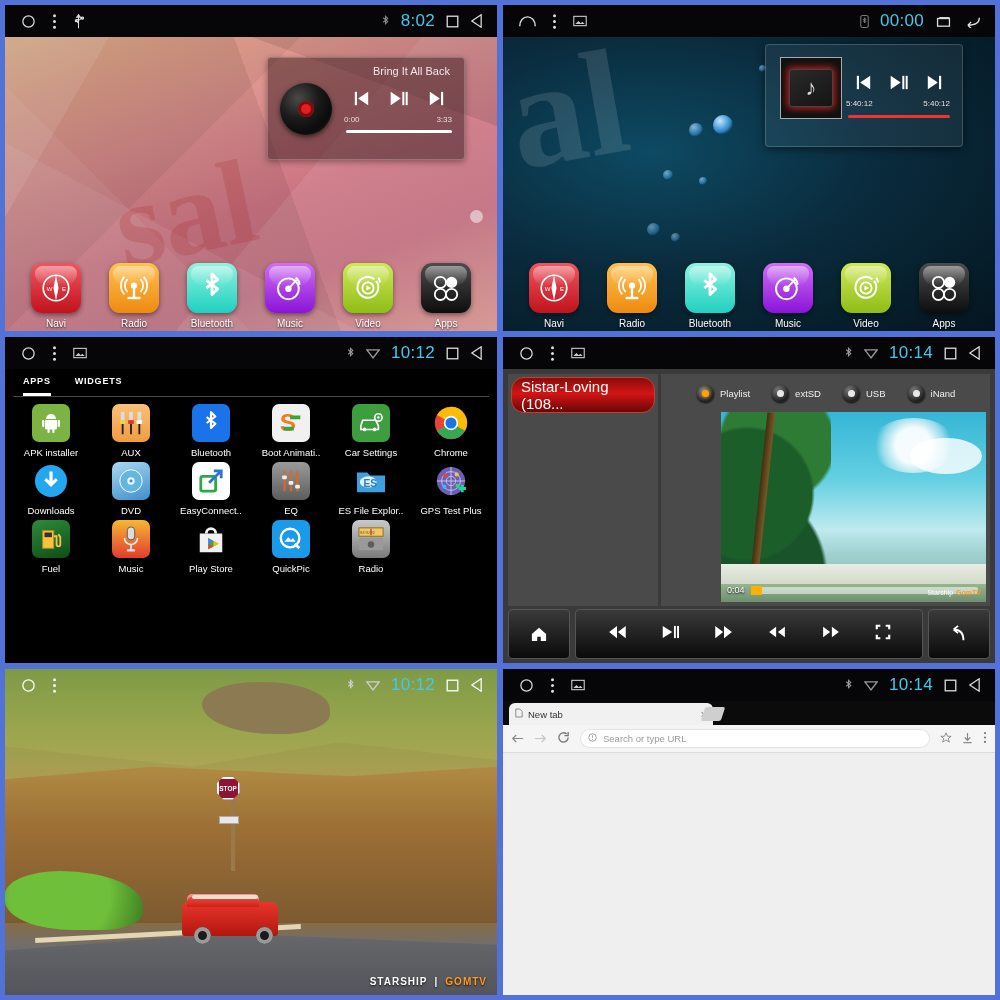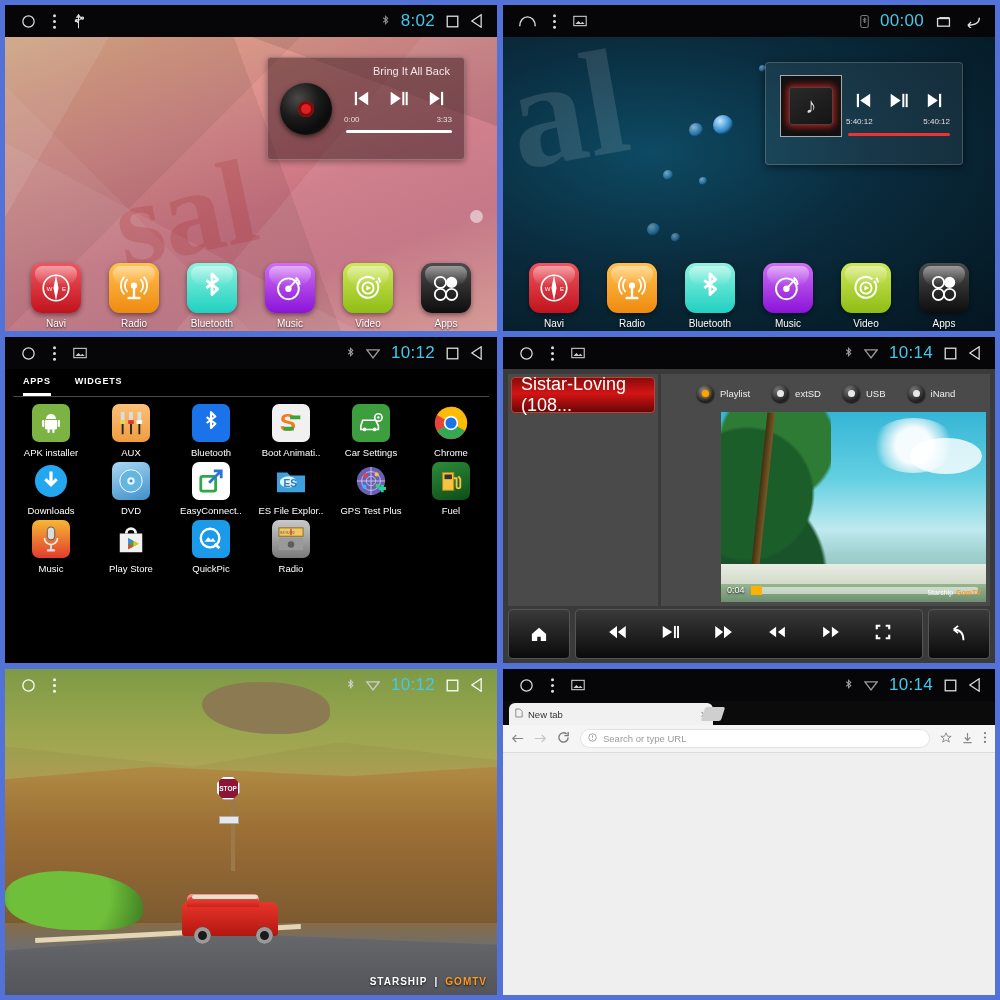--- a/index.html
+++ b/index.html
@@ -104,23 +104,23 @@
   .dgrid { display:grid; grid-template-columns:repeat(6,1fr); row-gap:4px;
     padding:7px 6px 0 6px; }
   .dcell { text-align:center; }
   .dicon { width:38px; height:38px; margin:0 auto; border-radius:7px;
     display:flex; align-items:center; justify-content:center; position:relative; overflow:hidden;}
   .dlbl { color:#fff; font-size:9.5px; margin-top:5px; white-space:nowrap; overflow:hidden;}
 
   
   .vp { position:absolute; inset:0; background:#3a3a3a; padding-top:32px; }
   .vp-list { position:absolute; left:5px; top:37px; width:150px; bottom:57px; background:#4a4a4a; }
-  .vp-sel { height:36px; margin:3px; border-radius:4px;
+  .vp-sel { height:36px; margin:3px; border-radius:13px;
     background:linear-gradient(180deg,#8a0b0b,#d41414 45%,#6b0606);
-    color:#fff; font-size:18px; display:flex; align-items:center; padding-left:9px;
+    color:#fff; font-size:15px; display:flex; align-items:center; padding-left:9px;
     border:1px solid #b43; }
   .vp-right { position:absolute; left:158px; right:5px; top:37px; bottom:57px; background:#4a4a4a;}
   .src-row { display:flex; align-items:center; height:38px; padding-left:36px; gap:22px; }
   .src { display:flex; align-items:center; gap:6px; color:#eee; font-size:9.5px;}
   .led { width:17px; height:17px; border-radius:50%;
     background:radial-gradient(circle at 35% 30%,#777,#202020 70%);
     display:flex;align-items:center;justify-content:center; box-shadow:0 1px 2px #000;}
   .led i{ width:7px;height:7px;border-radius:50%; background:#e8e8e8; display:block;}
   .led.on i{ background:#ffa200; box-shadow:0 0 4px #ffb733;}
   .vid { position:absolute; left:60px; right:4px; top:38px; bottom:4px;
@@ -365,21 +365,21 @@
             </svg>
           </span>
         <span class="ico">
           <svg width="18" height="13" viewBox="0 0 22 15">
               <path d="M20 3 C20 10 14 12 6 12 M6 12 l4 -4 M6 12 l4 4" fill="none" stroke="#ddd" stroke-width="1.6"></path>
             </svg>
           </span>
       </div>
     </div>
 
-    <div class="mwidget mw2" style="left:262px; top:57px;">
+    <div class="mwidget mw2" style="left:262px; top:39px;">
       <div class="folder">
           <div class="fi"></div>
         </div>
       <div class="mw-ctrls" style="left:80px; top:30px;">
         <span>
           <svg width="17" height="15" viewBox="0 0 20 18">
               <path d="M18 1 L6 9 L18 17 Z" fill="#fff"></path>
               <rect x="2" y="1" width="2.6" height="16" fill="#fff"></rect>
             </svg></span>
         <span>
@@ -587,20 +587,31 @@
         <div class="dcell">
           <div class="dicon" style="background:#fff;">
             <svg width="26" height="26" viewBox="0 0 28 28">
                 <rect x="3" y="9" width="16" height="16" rx="2" fill="none" stroke="#2ba84a" stroke-width="3"></rect>
                 <path d="M12 16 L24 4 M17 3h8v8" stroke="#2b74d8" stroke-width="3" fill="none"></path>
               </svg>
             </div>
           <div class="dlbl">EasyConnect..</div>
           </div>
 
+        <div class="dcell">
+          <div class="dicon" style="background:linear-gradient(180deg,#9a9a9a,#5d5d5d);">
+            <svg width="26" height="26" viewBox="0 0 28 28">
+                <path d="M7 3v22M14 3v22M21 3v22" stroke="#d46a2b" stroke-width="2.4"></path>
+                <rect x="4.5" y="8" width="5" height="4" rx="1" fill="#f0f0f0"></rect>
+                <rect x="11.5" y="14" width="5" height="4" rx="1" fill="#f0f0f0"></rect>
+                <rect x="18.5" y="18" width="5" height="4" rx="1" fill="#f0f0f0"></rect>
+              </svg>
+            </div>
+          <div class="dlbl">EQ</div>
+          </div>
 
         <div class="dcell">
           <div class="dicon" style="background:transparent;">
             <svg width="32" height="28" viewBox="0 0 34 30">
                 <path d="M2 6h11l3 3h16v18H2z" fill="#3ea0dd"></path>
                 <ellipse cx="14" cy="16" rx="9" ry="6" fill="#dff0fb"></ellipse>
                 <text x="9" y="21" font-size="11" font-weight="bold" font-family="Liberation Sans" fill="#2b7fb8">ES</text>
               </svg>
             </div>
           <div class="dlbl">ES File Explor..</div>

